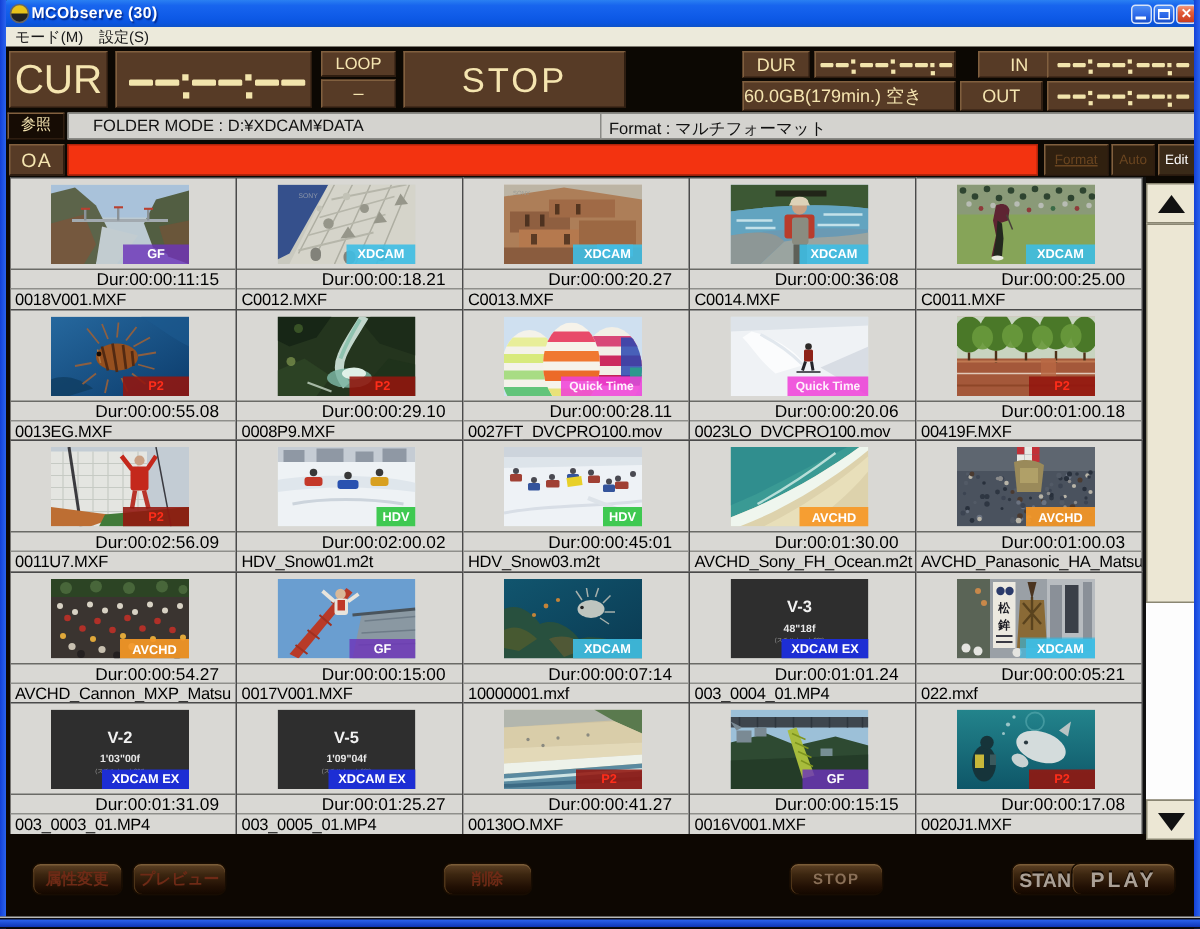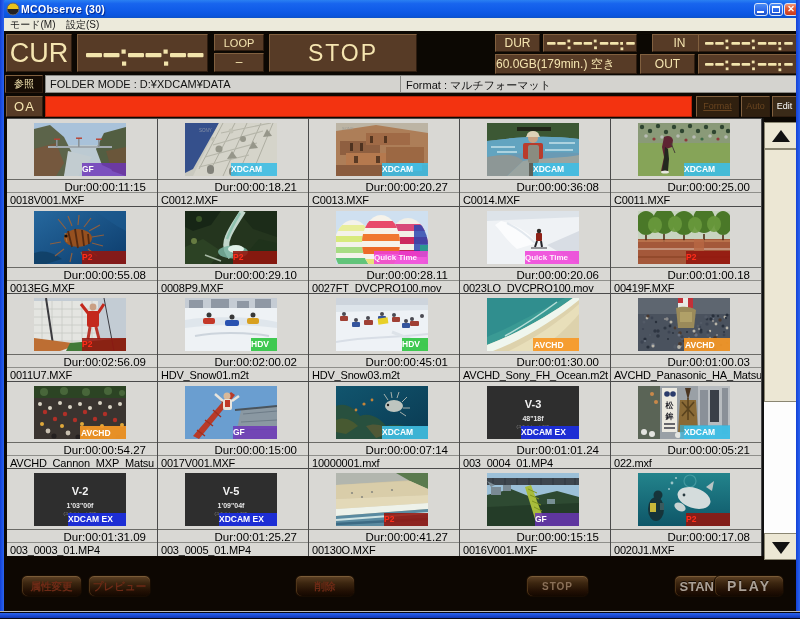--- a/index.html
+++ b/index.html
@@ -29,21 +29,21 @@
 .box { position:absolute; background:#573b26; border:1px solid #81603f; border-bottom-color:#2e1d10; border-right-color:#2e1d10; color:#f5e5b0; }
 
 #folderbar { position:absolute; left:45px; top:75px; width:752px; height:18px; background:#d4d3cf; border:1px solid #8a8a86; color:#111; font-size:11px; }
 
 #oabar { position:absolute; left:45px; top:96px; width:647px; height:21px; background:#f33310; border:1px solid #b3240a; }
 
 #grid { position:absolute; left:7px; top:118px; width:756px; height:438px; background:#1a1a1a; }
 .cell { position:absolute; width:151px; background:#d9d8d4; border-right:1px solid #4a4a4a; border-top:1px solid #4a4a4a; }
 .thumb { position:absolute; left:27px; top:4px; width:92px; height:53px; overflow:hidden; }
 .thumb svg { display:block; }
-.badge { position:absolute; right:0px; bottom:0px; height:13px; font-size:8.5px; font-weight:bold; color:#fff; text-align:left; line-height:13px; padding:0 4px; }
+.badge { position:absolute; right:0px; bottom:0px; height:13px; font-size:8.5px; font-weight:bold; color:#fff; text-align:center; line-height:13px; padding:0 4px; }
 .b-gf { background:rgba(108,52,185,0.82); width:44px; padding:0; }
 .b-xdcam { background:rgba(62,190,228,0.9); width:46px; padding:0; }
 .b-p2 { background:rgba(148,22,14,0.88); color:#ff2d1a; width:44px; padding:0; }
 .b-qt { background:rgba(240,62,216,0.85); color:#fff0fc; width:54px; padding:0; font-size:8px;}
 .b-hdv { background:rgba(48,198,66,0.92); width:26px; padding:0; font-size:8.5px;}
 .b-avchd { background:rgba(246,152,38,0.92); width:46px; padding:1px; font-size:8.5px;}
 .b-ex { background:#1d2ed4; width:58px; padding:0; }
 .durrow { position:absolute; left:0; top:60px; width:100%; height:14px; border-top:1px solid #6a6a66; font-size:11.5px; color:#000; text-align:right; padding-right:11px; line-height:14px;}
 .namerow { position:absolute; left:0; top:73px; width:100%; bottom:0; border-top:1px solid #8f8f8b; font-size:11px; letter-spacing:-0.2px; color:#000; text-align:left; padding-left:3px; line-height:12px; padding-top:1px; white-space:nowrap; overflow:hidden;}
 
@@ -147,21 +147,21 @@
         <rect x="66.0" y="7" width="8.6" height="2.8" rx="0.8" fill="#f2e4ac"></rect>
         <rect x="76.2" y="7" width="2.8" height="2.8" fill="#f2e4ac"></rect>
         <rect x="76.5" y="12.4" width="2.8" height="2.8" fill="#f2e4ac"></rect>
         <rect x="82.2" y="7" width="8.6" height="2.8" rx="0.8" fill="#f2e4ac"></rect>
         <rect x="92.4" y="7" width="8.6" height="2.8" rx="0.8" fill="#f2e4ac"></rect>
       </svg>
     </div>
 
   <div class="box" style="left:5px; top:75px; width:38px; height:18px; background:#160c04; font-size:10px; text-align:center; line-height:16px;">参照</div>
   <div id="folderbar">
-    <span style="position:absolute; left:4px; top:2px;">FOLDER MODE : D:¥XDCAM¥DATA</span>
+    <span style="position:absolute; left:16px; top:2px;">FOLDER MODE : D:¥XDCAM¥DATA</span>
     <span style="position:absolute; left:354px; top:0px; width:1px; height:16px; background:#8a8a86;"></span>
     <span style="position:absolute; left:360px; top:2px;">Format : マルチフォーマット</span>
   </div>
 
   <div class="box" style="left:6px; top:96px; width:37px; height:21px; font-size:13px; text-align:center; line-height:19px; letter-spacing:1px;">OA</div>
   <div id="oabar"></div>
   <div class="box" style="left:696px; top:96px; width:43px; height:21px; background:#30200f; color:#6a4520; font-size:9px; text-align:center; line-height:19px;text-decoration:underline;">Format</div>
   <div class="box" style="left:741px; top:96px; width:29px; height:21px; background:#30200f; color:#6a4520; font-size:9px; text-align:center; line-height:19px;">Auto</div>
   <div class="box" style="left:772px; top:96px; width:25px; height:21px; background:#3a2a18; color:#fff; font-size:9px; text-align:center; line-height:19px;">Edit</div>
 

